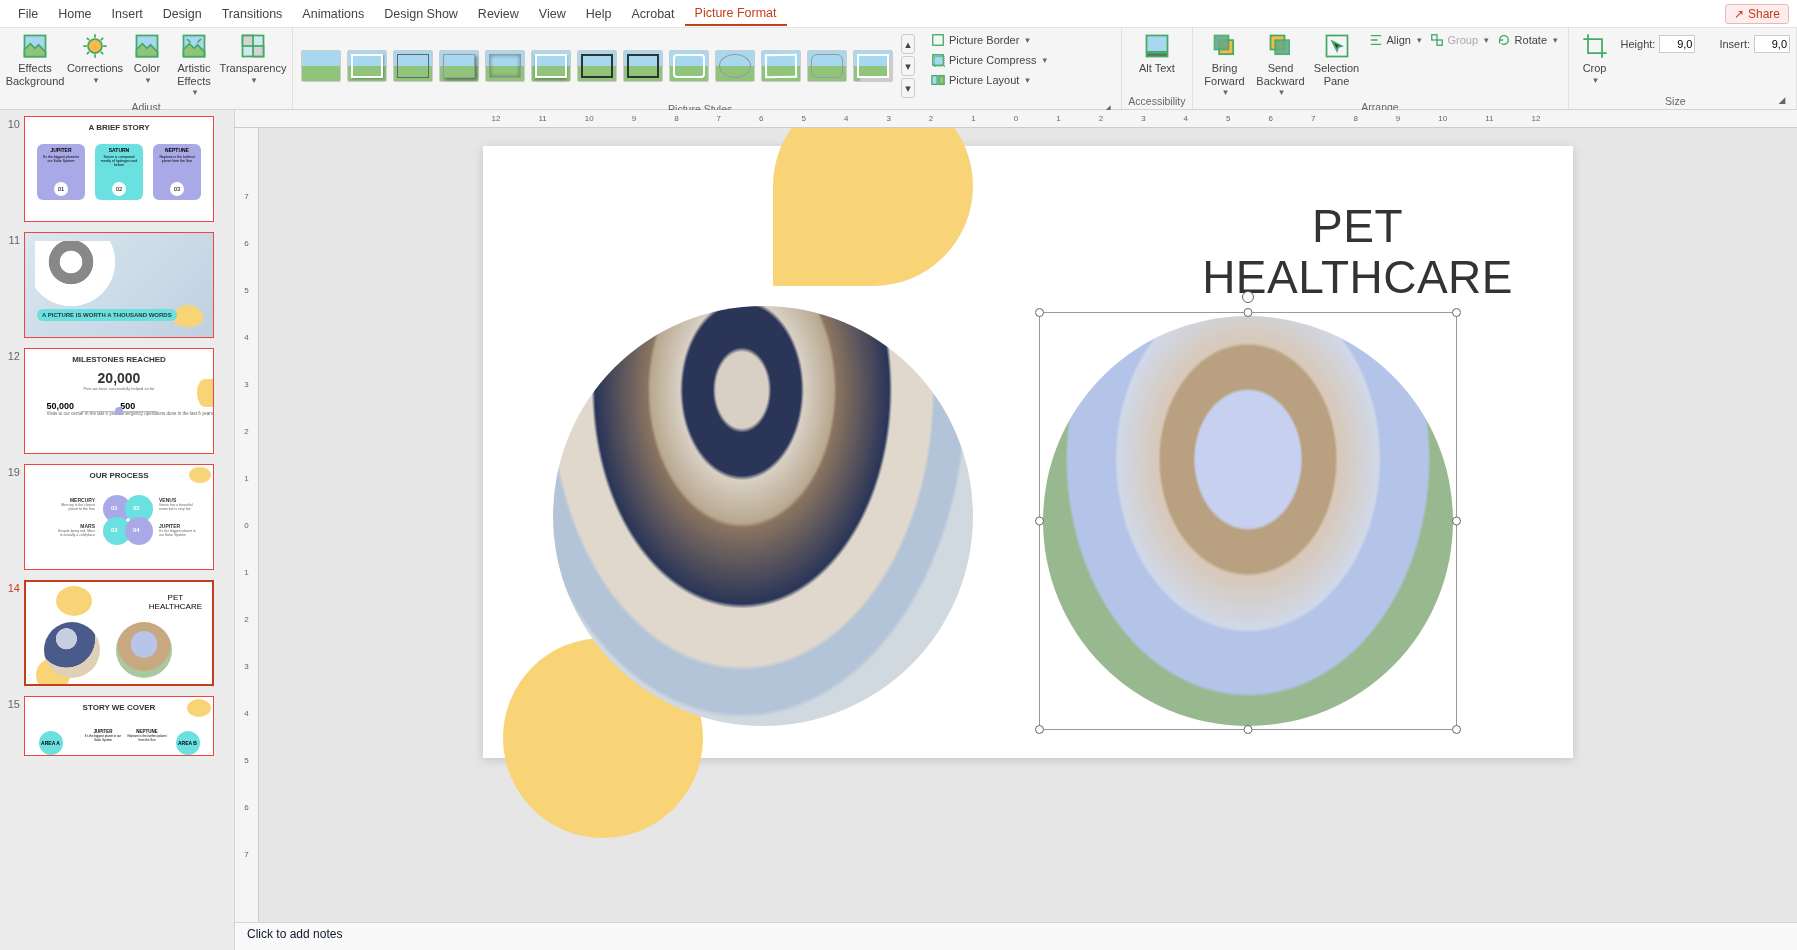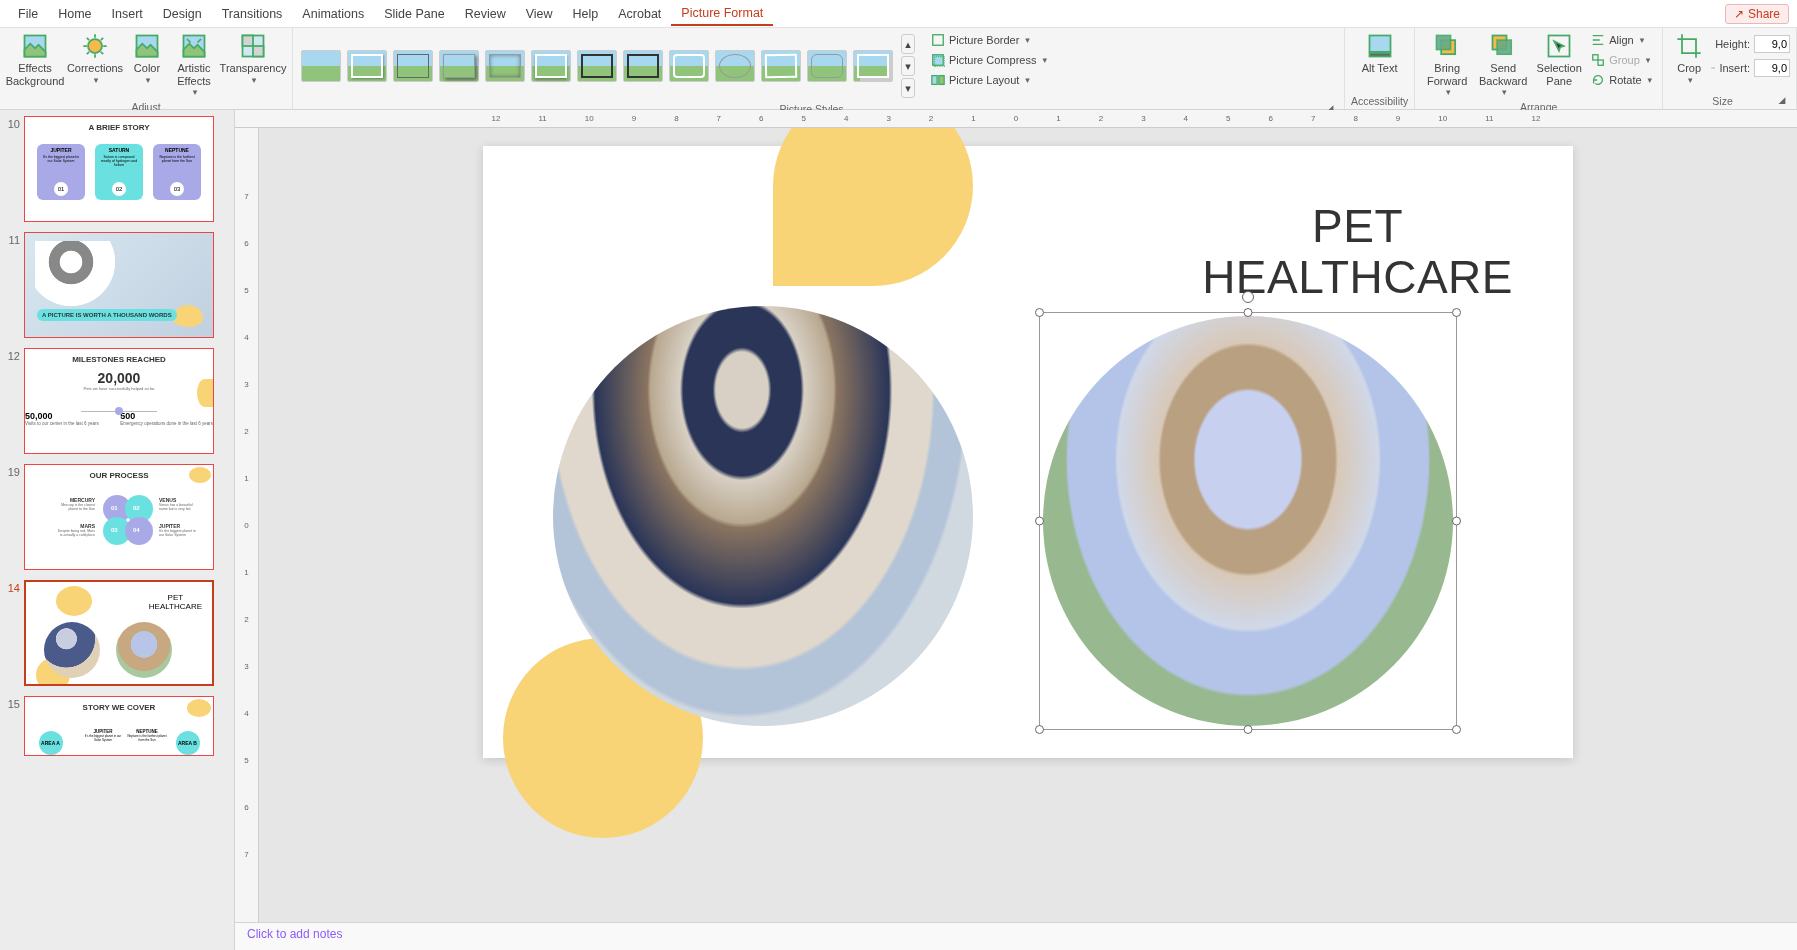--- a/index.html
+++ b/index.html
@@ -52,21 +52,21 @@
 
 
 .t11{background:#eee}
 .t11 .photo{position:absolute;inset:0;background:linear-gradient(135deg,#d8e8f0,#c0d0e0)}
 .t11 .dog{position:absolute;left:10px;top:8px;width:90px;height:70px;background:radial-gradient(circle at 40% 30%,#fff 15%,#888 16%,#888 30%,#fff 31%,#fff 60%,transparent 61%)}
 .t11 .blob{position:absolute;right:10px;bottom:10px;width:30px;height:22px;background:#f8d477;border-radius:50% 50% 50% 50%/60% 60% 40% 40%}
 .t11 .cap{position:absolute;left:12px;bottom:16px;background:#6be0e0;color:#333;font-size:6px;font-weight:700;padding:3px 5px;border-radius:10px}
 
 
 .t12 .big{font-size:14px;font-weight:700;text-align:center;color:#333}
-.t12 .row2{display:flex;justify-content:space-between;margin-top:20px;font-size:9px;font-weight:700}
+.t12 .row2{display:flex;justify-content:flex-end;margin-top:10px;font-size:9px;font-weight:700}
 .t12 .sub{font-size:4.5px;font-weight:400;color:#666;display:block}
 .t12 .conn{position:absolute;left:56px;right:56px;top:62px;height:1px;background:#bbb}
 .t12 .dot{position:absolute;top:58px;left:50%;width:8px;height:8px;border-radius:50%;background:#a9a9e8;transform:translateX(-50%)}
 .t12 .blob{position:absolute;right:0;top:30px;width:16px;height:28px;background:#f8d477;border-radius:50% 0 0 50%}
 
 
 .t13 .petal{position:absolute;width:28px;height:28px;border-radius:50%}
 .t13 .p1{background:#a9a9e8;left:78px;top:30px}
 .t13 .p2{background:#6be0e0;left:100px;top:30px}
 .t13 .p3{background:#6be0e0;left:78px;top:52px}
@@ -113,41 +113,41 @@
 
 
 .sel-box{position:absolute;border:1px solid #999}
 .handle{position:absolute;width:9px;height:9px;background:#fff;border:1px solid #666;border-radius:50%}
 .h-tl{left:-5px;top:-5px}.h-tm{left:50%;top:-5px;transform:translateX(-50%)}.h-tr{right:-5px;top:-5px}
 .h-ml{left:-5px;top:50%;transform:translateY(-50%)}.h-mr{right:-5px;top:50%;transform:translateY(-50%)}
 .h-bl{left:-5px;bottom:-5px}.h-bm{left:50%;bottom:-5px;transform:translateX(-50%)}.h-br{right:-5px;bottom:-5px}
 .rotate-h{position:absolute;left:50%;top:-22px;transform:translateX(-50%);width:12px;height:12px;border:1px solid #666;border-radius:50%;background:#fff}
 
 
-.notes{height:28px;background:#f9f9f9;border-top:1px solid #d4d4d4;padding:4px 12px;font-size:12px;color:#8b5cf6}
+.notes{height:28px;background:#f9f9f9;border-top:1px solid #d4d4d4;padding:4px 12px;font-size:12px;color:#0f172a}
 
 
 .thumbrail::-webkit-scrollbar{width:16px}
 .thumbrail::-webkit-scrollbar-track{background:#ececec}
 .thumbrail::-webkit-scrollbar-thumb{background:#c4c4c4;border:3px solid #ececec;border-radius:8px}
 
 
 svg.ico path,svg.ico rect,svg.ico circle{stroke:#4a6;stroke-width:1.5}
 </style>
 </head>
 <body>
 
 <div class="menubar">
   <div class="tab">File</div>
   <div class="tab">Home</div>
   <div class="tab">Insert</div>
   <div class="tab">Design</div>
   <div class="tab">Transitions</div>
   <div class="tab">Animations</div>
-  <div class="tab">Slide Pane</div>
+  <div class="tab">Design Show</div>
   <div class="tab">Review</div>
   <div class="tab">View</div>
   <div class="tab">Help</div>
   <div class="tab">Acrobat</div>
   <div class="tab active">Picture Format</div>
   <div class="spacer"></div>
   <div class="share-btn">
       <span>↗</span>
       <span>Share</span>
     </div>
@@ -304,21 +304,21 @@
           </svg>
         <span>Send Backward</span>
       </div>
       <div class="bigbtn" style="width:52px">
         <svg class="ico" viewBox="0 0 24 24">
             <rect x="3" y="3" width="18" height="18" fill="none" stroke="#666"></rect>
             <path d="M8 8l8 4-3 1-1 3z" fill="#333"></path>
           </svg>
         <span>Selection Pane</span>
       </div>
-      <div style="display:flex;flex-direction:column;gap:0">
+      <div style="display:flex;gap:0">
         <div class="smallbtn chevd">
             <svg class="ico" viewBox="0 0 16 16">
               <path d="M2 3h12M2 8h8M2 13h12" stroke="#666" stroke-width="1.5"></path>
             </svg>
             <span>Align</span>
           </div>
         <div class="smallbtn chevd" style="color:#aaa">
             <svg class="ico" viewBox="0 0 16 16">
               <rect x="2" y="2" width="6" height="6" fill="none" stroke="#bbb"></rect>
               <rect x="8" y="8" width="6" height="6" fill="none" stroke="#bbb"></rect>
@@ -338,21 +338,21 @@
   </div>
 
   <div class="rgroup">
     <div class="row">
       <div class="bigbtn chevd" style="width:40px">
         <svg class="ico" viewBox="0 0 24 24">
             <path d="M6 2v16h16M2 6h16v16" stroke="#333" stroke-width="2" fill="none"></path>
           </svg>
         <span>Crop</span>
       </div>
-      <div style="display:flex;flex-direction:column;gap:4px;padding-top:4px">
+      <div style="display:flex;flex-direction:row;gap:20px;padding-top:4px">
         <div class="sizebox">
             <svg class="ico" viewBox="0 0 16 16">
               <path d="M8 2v12M5 5l3-3 3 3M5 11l3 3 3-3" stroke="#666" fill="none"></path>
             </svg>
             <span>Height:</span>
             <input value="9,0" style="">
           </div>
         <div class="sizebox">
             <svg class="ico" viewBox="0 0 16 16">
               <path d="M2 8h12M5 5l-3 3 3 3M11 5l3 3-3 3" stroke="#666" fill="none"></path>

